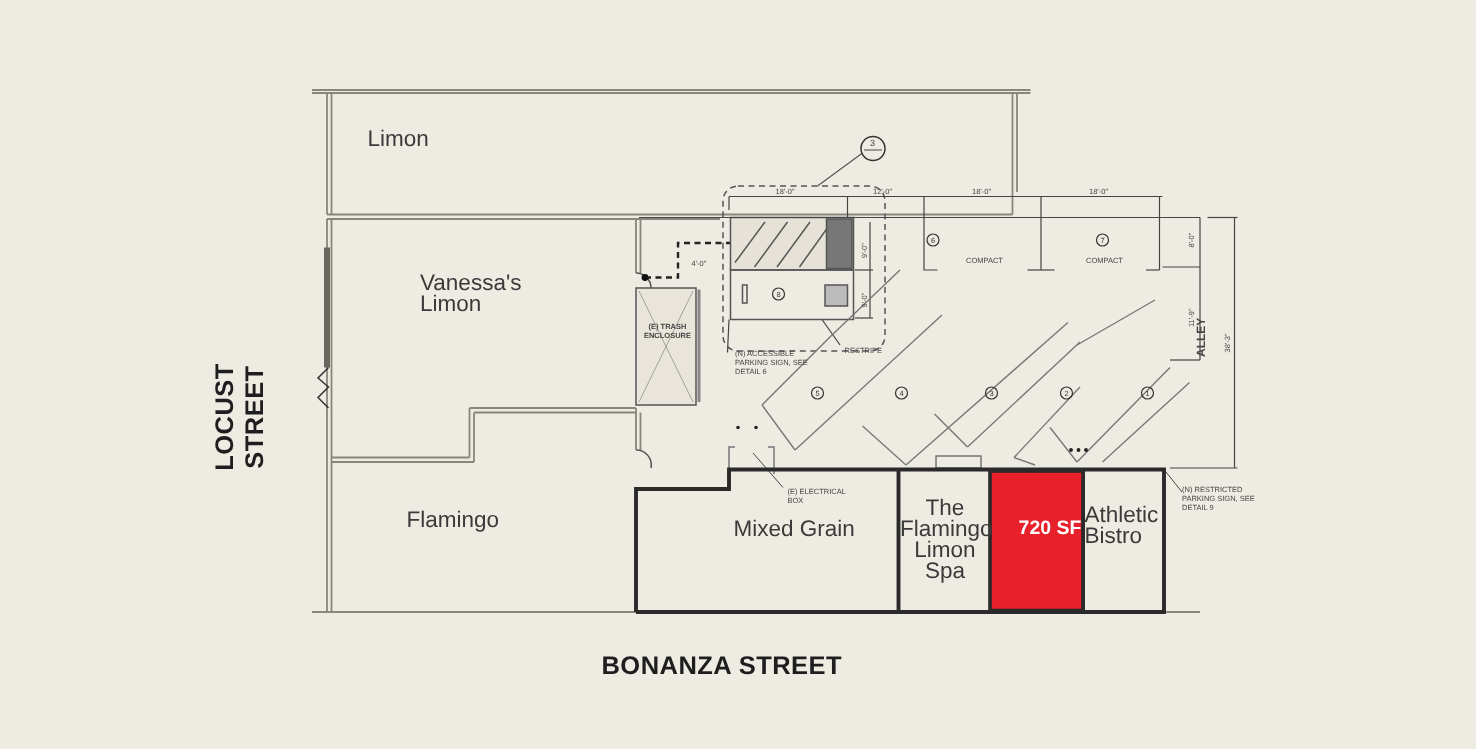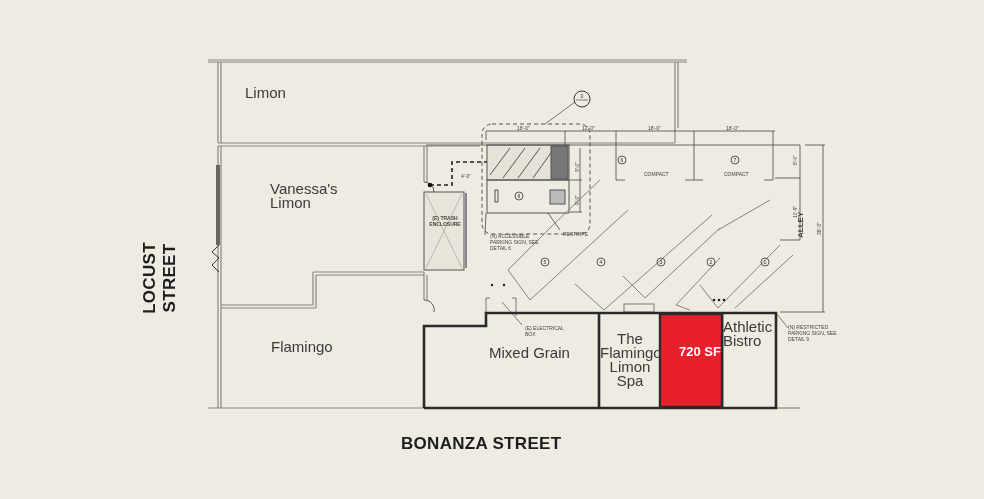--- a/index.html
+++ b/index.html
@@ -174,39 +174,39 @@
     <line x1="722" y1="313" x2="722" y2="408"></line>
   </g>
   <rect x="660" y="314" width="62" height="93" fill="#e8202a" stroke="#2a2a2a" stroke-width="2.4"></rect>
 </svg>
 
 <div class="street" style="left:401px; top:434px;">BONANZA STREET</div>
 <div class="street street-v" style="left:90px; top:258px; width:140px; text-align:center;">LOCUST STREET</div>
 
 <div class="lbl tenant" style="left:245px; top:86px;">Limon</div>
 
-<div class="lbl tenant" style="left:270px; top:182px;">
+<div class="lbl tenant" style="left:280px; top:182px;">
   <div>Vanessa's</div>
   <div>Limon</div>
 </div>
 
 <div class="lbl tenant" style="left:271px; top:340px;">Flamingo</div>
 
 <div class="lbl tenant" style="left:489px; top:346px;">Mixed Grain</div>
 
 <div class="lbl tenant center" style="left:600px; top:332px; width:60px;">
   <div>The</div>
   <div>Flamingo</div>
   <div>Limon</div>
   <div>Spa</div>
 </div>
 
 <div class="highlight-text" style="left:660px; top:344px; width:80px;">720 SF</div>
 
-<div class="lbl tenant center" style="left:723px; top:320px; width:30px;">
+<div class="lbl tenant center" style="left:723px; top:337px; width:30px;">
   <div>Athletic</div>
   <div>Bistro</div>
 </div>
 
 <div class="tiny center" style="left:426px; top:215px; width:38px; font-weight:bold;">
   <div>(E) TRASH</div>
   <div>ENCLOSURE</div>
 </div>
 
 <div class="tiny" style="left:490px; top:233px;">

